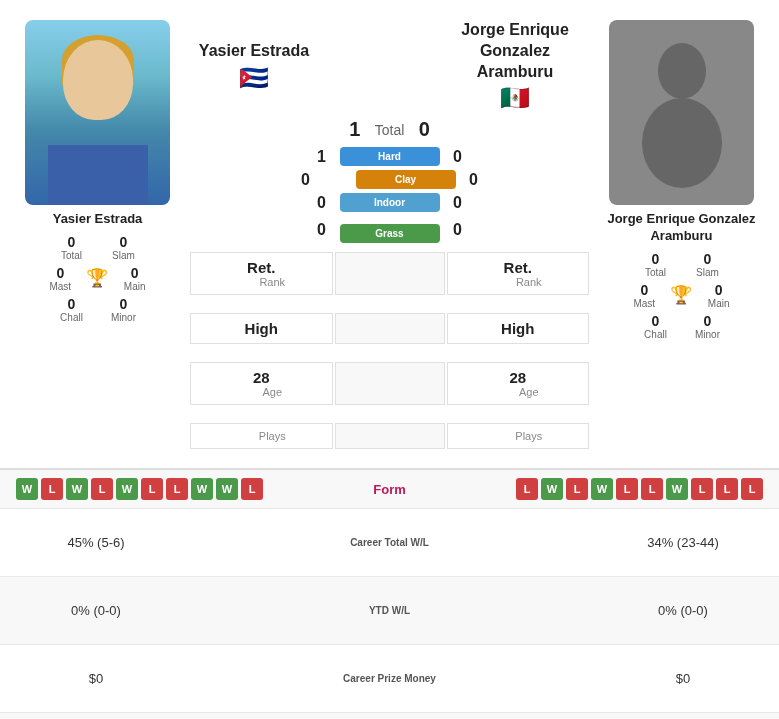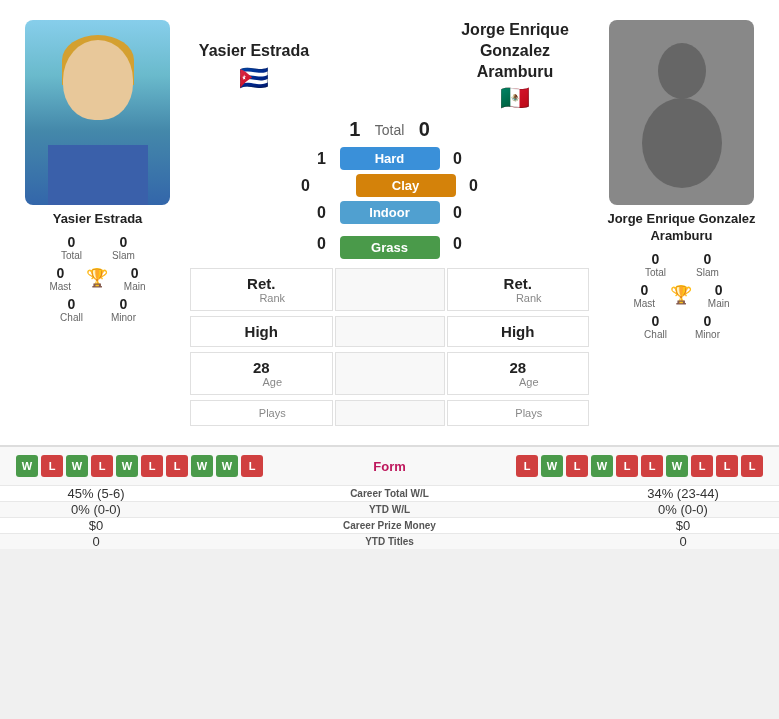--- a/index.html
+++ b/index.html
@@ -182,36 +182,36 @@
       color: #222;
       min-width: 20px;
       text-align: center;
     }
 
     .surface-badge {
       min-width: 100px;
       padding: 4px 12px;
       border-radius: 4px;
       text-align: center;
-      font-size: 13px;
+      font-size: 10px;
       font-weight: bold;
       color: #fff;
     }
 
     .badge-hard { background: #3a90d9; }
     .badge-clay { background: #d4820a; margin-left: 32px; }
     .badge-indoor { background: #50a0d0; }
     .badge-grass { background: #4a9a4a; margin-top: 8px; }
 
     
     .info-rows {
       width: 100%;
       display: flex;
       flex-direction: column;
-      gap: 3px;
+      gap: 16px;
     }
 
     .info-row {
       display: flex;
       width: 100%;
     }
 
     .info-side {
       flex: 1;
       display: flex;
@@ -290,21 +290,21 @@
     }
 
     .stats-rows {
       width: 100%;
     }
 
     .stats-data-row {
       display: flex;
       align-items: center;
       justify-content: space-between;
-      padding: 0 16px;
+      padding: 26px 16px;
       border-top: 1px solid #e8e8e8;
     }
 
     .stats-data-row:nth-child(even) {
       background: #f8f8f8;
     }
 
     .stat-side-value {
       font-size: 13px;
       color: #333;

